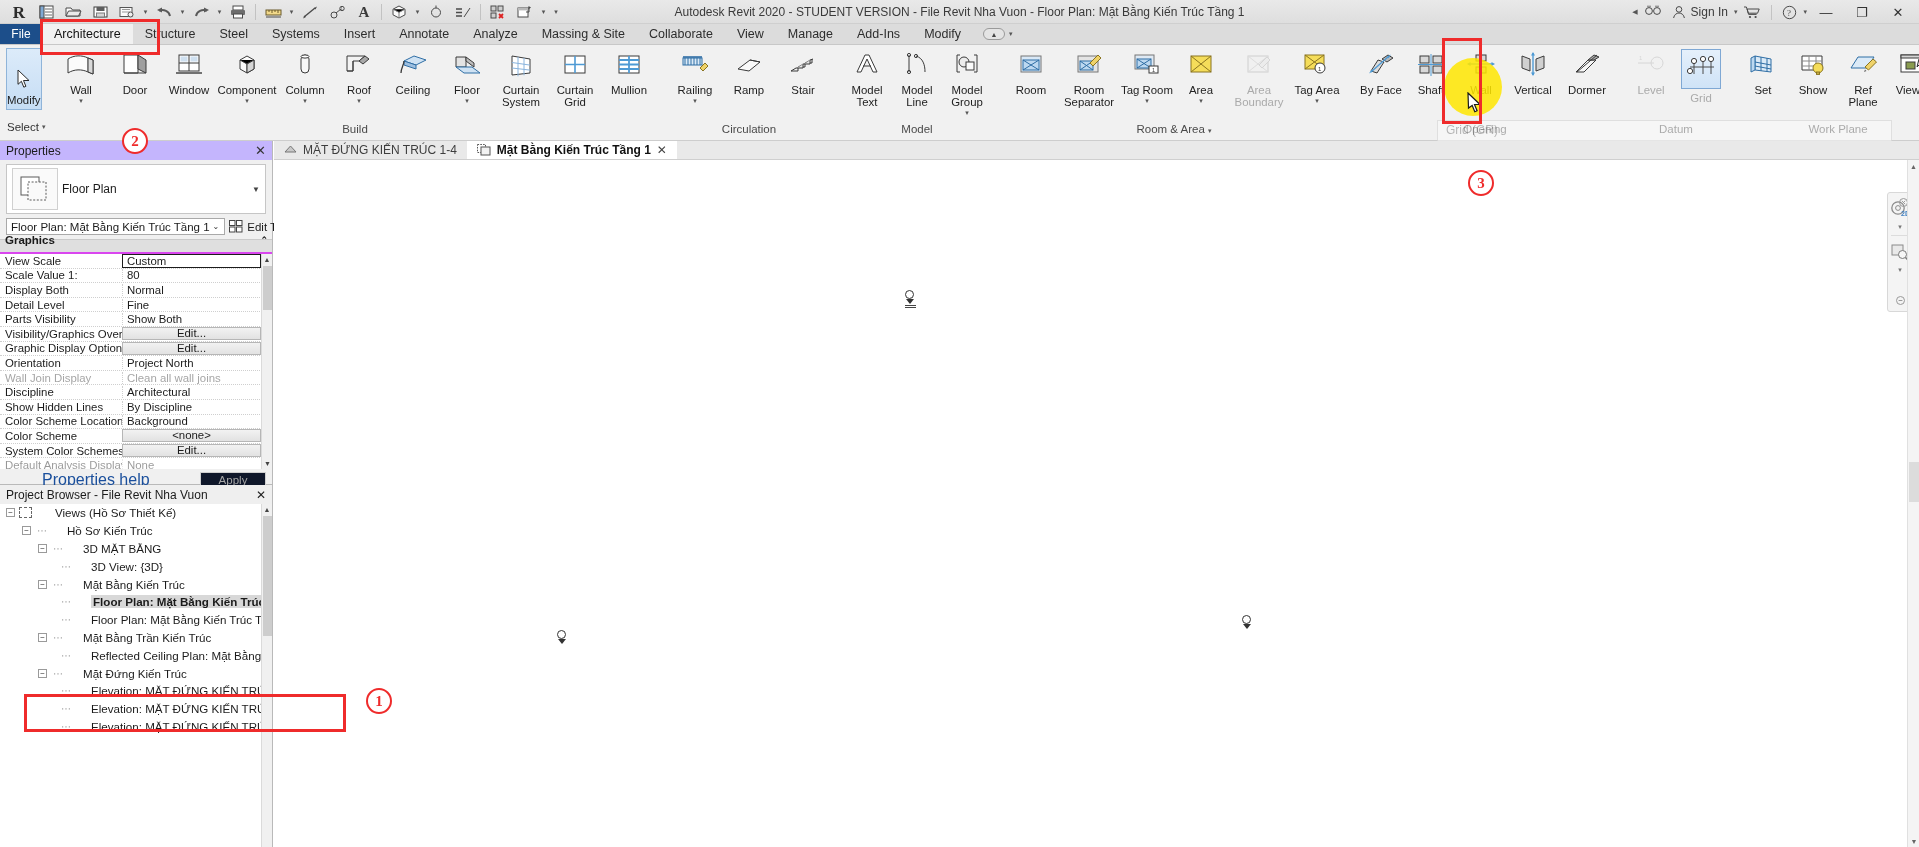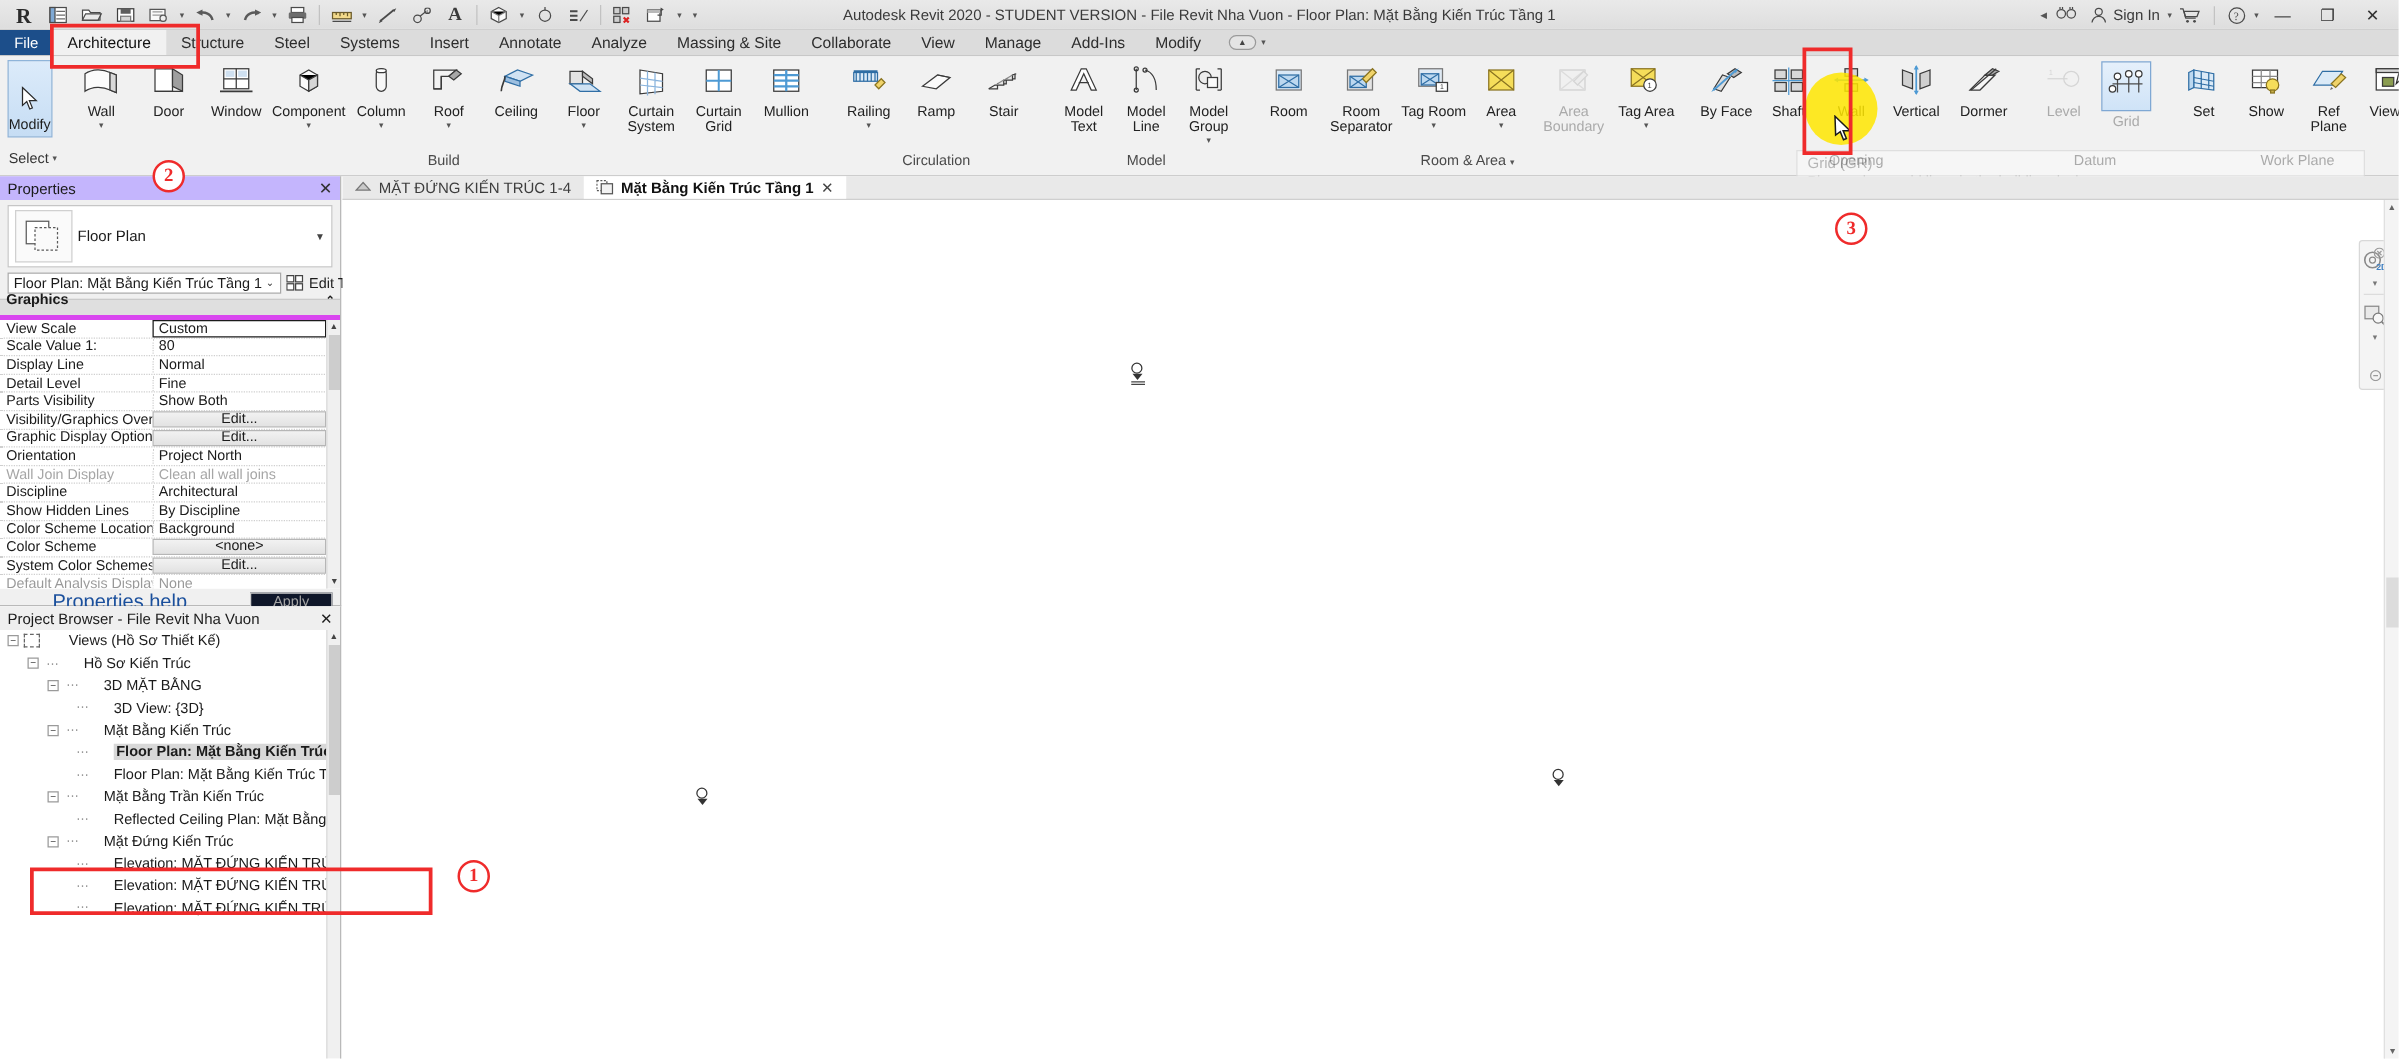--- a/index.html
+++ b/index.html
@@ -82,21 +82,21 @@
      display:flex;align-items:center;justify-content:center;}
   .typebox .tname{flex:1;font-size:12px;color:#1b1b1b;}
   .typebox .tcar{width:18px;text-align:center;font-size:8px;color:#444;}
   .typerow{margin:4px 6px 0 6px;display:flex;align-items:center;gap:4px;}
   .combo{flex:1;height:17px;border:1px solid #a9a9a9;background:#fff;display:flex;align-items:center;
      padding:0 2px 0 4px;font-size:11.5px;}
   .combo .cv{flex:1;overflow:hidden;white-space:nowrap;}
   .combo .cc{font-size:8px;color:#333;padding:0 3px;}
   .edittype{display:flex;align-items:center;gap:4px;font-size:11.5px;color:#1b1b1b;white-space:nowrap;}
   .grpbar{margin-top:4px;height:15px;background:#dfdfdf;border-top:1px solid #cacaca;
-     border-bottom:4px solid #d946ef;display:flex;align-items:center;justify-content:space-between;
+     border-bottom:2px solid #d946ef;display:flex;align-items:center;justify-content:space-between;
      padding:0 4px 12px 5px;font-size:11.5px;font-weight:bold;color:#1b1b1b;}
   .ptable{position:relative;height:215px;overflow:hidden;background:#fff;}
   .prow{display:flex;height:14.6px;align-items:center;border-bottom:1px dotted #cfcfcf;}
   .prow .pk{width:122px;padding-left:5px;font-size:11.4px;color:#1b1b1b;white-space:nowrap;overflow:hidden;}
   .prow .pv{flex:1;margin-right:11px;font-size:11.4px;color:#1b1b1b;padding-left:4px;white-space:nowrap;
      overflow:hidden;border-left:1px dotted #cfcfcf;}
   .prow.dim .pk,.prow.dim .pv{color:#a6a6a6;}
   .prow .pv.btnval{background:linear-gradient(#f2f2f2,#e2e2e2);border:1px solid #b6b6b6;
      text-align:center;padding-left:0;height:13px;line-height:11px;margin-right:11px;}
   .prow .pv.sel{border:1px solid #1b1b1b;background:#fff;height:14px;line-height:12px;}
@@ -839,21 +839,21 @@
     <div class="ptable">
       <div class="prow">
           <div class="pk">View Scale</div>
           <div class="pv sel">Custom</div>
         </div>
       <div class="prow">
           <div class="pk">Scale Value    1:</div>
           <div class="pv">80</div>
         </div>
       <div class="prow">
-          <div class="pk">Display Line</div>
+          <div class="pk">Display Both</div>
           <div class="pv">Normal</div>
         </div>
       <div class="prow">
           <div class="pk">Detail Level</div>
           <div class="pv">Fine</div>
         </div>
       <div class="prow">
           <div class="pk">Parts Visibility</div>
           <div class="pv">Show Both</div>
         </div>

